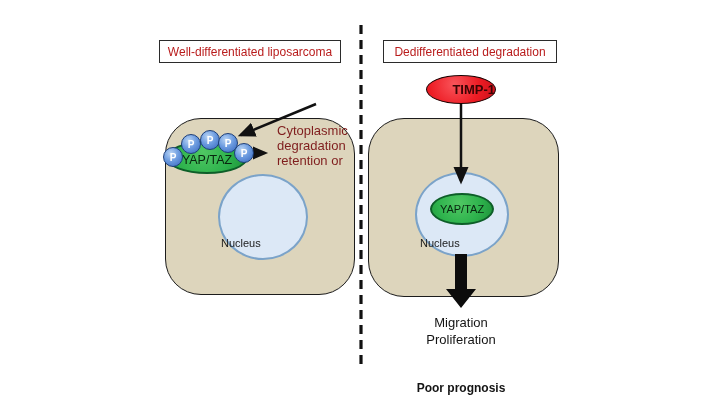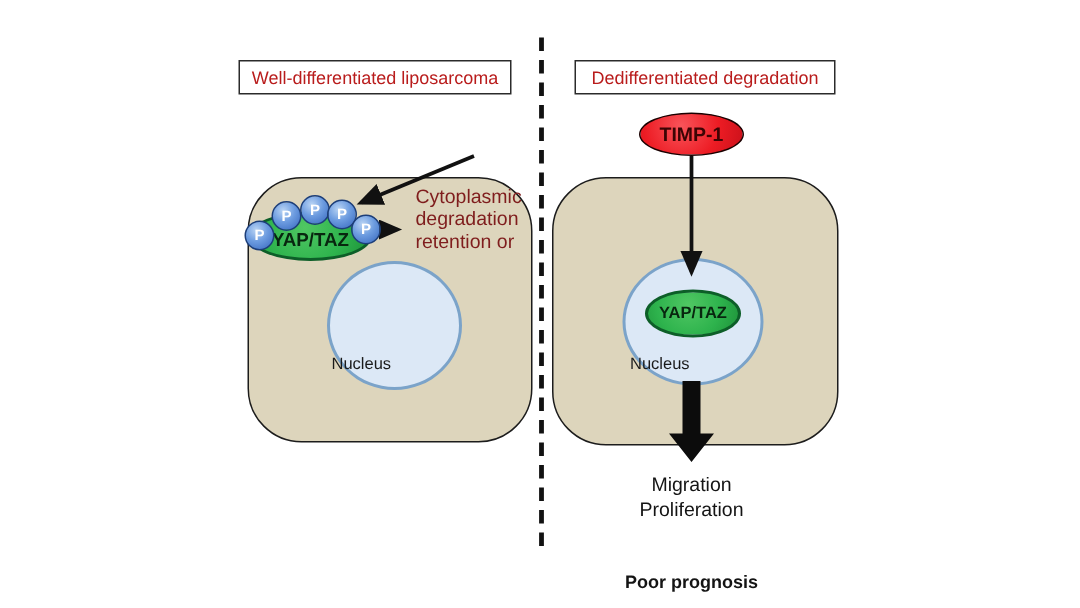--- a/index.html
+++ b/index.html
@@ -29,21 +29,21 @@
     background:radial-gradient(circle at 40% 30%, #fffb66 0%, #fff200 55%, #f5d800 100%);
     border:1.8px solid #7a6a00;color:#101000;
   }
   .ligand.red{
     background:radial-gradient(circle at 40% 30%, #f9545a 0%, #ed1c24 55%, #c8101a 100%);
     border:1.8px solid #1a0000;color:#3c0404;font-weight:bold;
   }
   .complex{
     position:absolute;border-radius:50%;display:flex;align-items:center;justify-content:center;
     background:radial-gradient(circle at 45% 30%, #50c763 0%, #2eb34d 55%, #1d9038 100%);
-    border:2px solid #0d5e28;color:#08260f;font-weight:bold;z-index:5;white-space:nowrap;
+    border:2px solid #0d5e28;color:#08260f;font-weight:normal;z-index:5;white-space:nowrap;
   }
   .pcircle{
     position:absolute;width:18px;height:18px;border-radius:50%;
     background:radial-gradient(circle at 38% 30%, #b9d4f4 0%, #6d9ce0 45%, #3566bd 100%);
     border:1px solid #1d3e78;color:#ffffff;font-size:10px;font-weight:bold;
     display:flex;align-items:center;justify-content:center;z-index:6;
   }
   .note{
     position:absolute;font-size:13px;line-height:15px;color:#7f1d1d;z-index:6;text-align:left;
   }
@@ -93,21 +93,21 @@
   <div class="note" style="left:277px;top:123px;width:84px;">
     <div>Cytoplasmic</div>
     <div>degradation</div>
     <div>retention or</div>
   </div>
 
   <div class="nucleus-label" style="left:221px;top:237px;width:80px;">Nucleus</div>
 
   <div class="title-box" style="left:383px;top:40px;width:172px;">Dedifferentiated degradation</div>
 
-  <div class="ligand red" style="left:426px;top:75px;width:68px;height:27px;">
+  <div class="ligand red" style="left:426px;top:75px;width:68px;height:27px;justify-content:flex-end;">
     <span>TIMP-1</span>
   </div>
 
   <div class="complex" style="left:430px;top:193px;width:60px;height:28px;font-size:11px;">
     <span>YAP/TAZ</span>
   </div>
 
   <div class="nucleus-label" style="left:420px;top:237px;width:80px;">Nucleus</div>
 
   <div class="outcomes" style="left:391px;top:315px;width:140px;">

